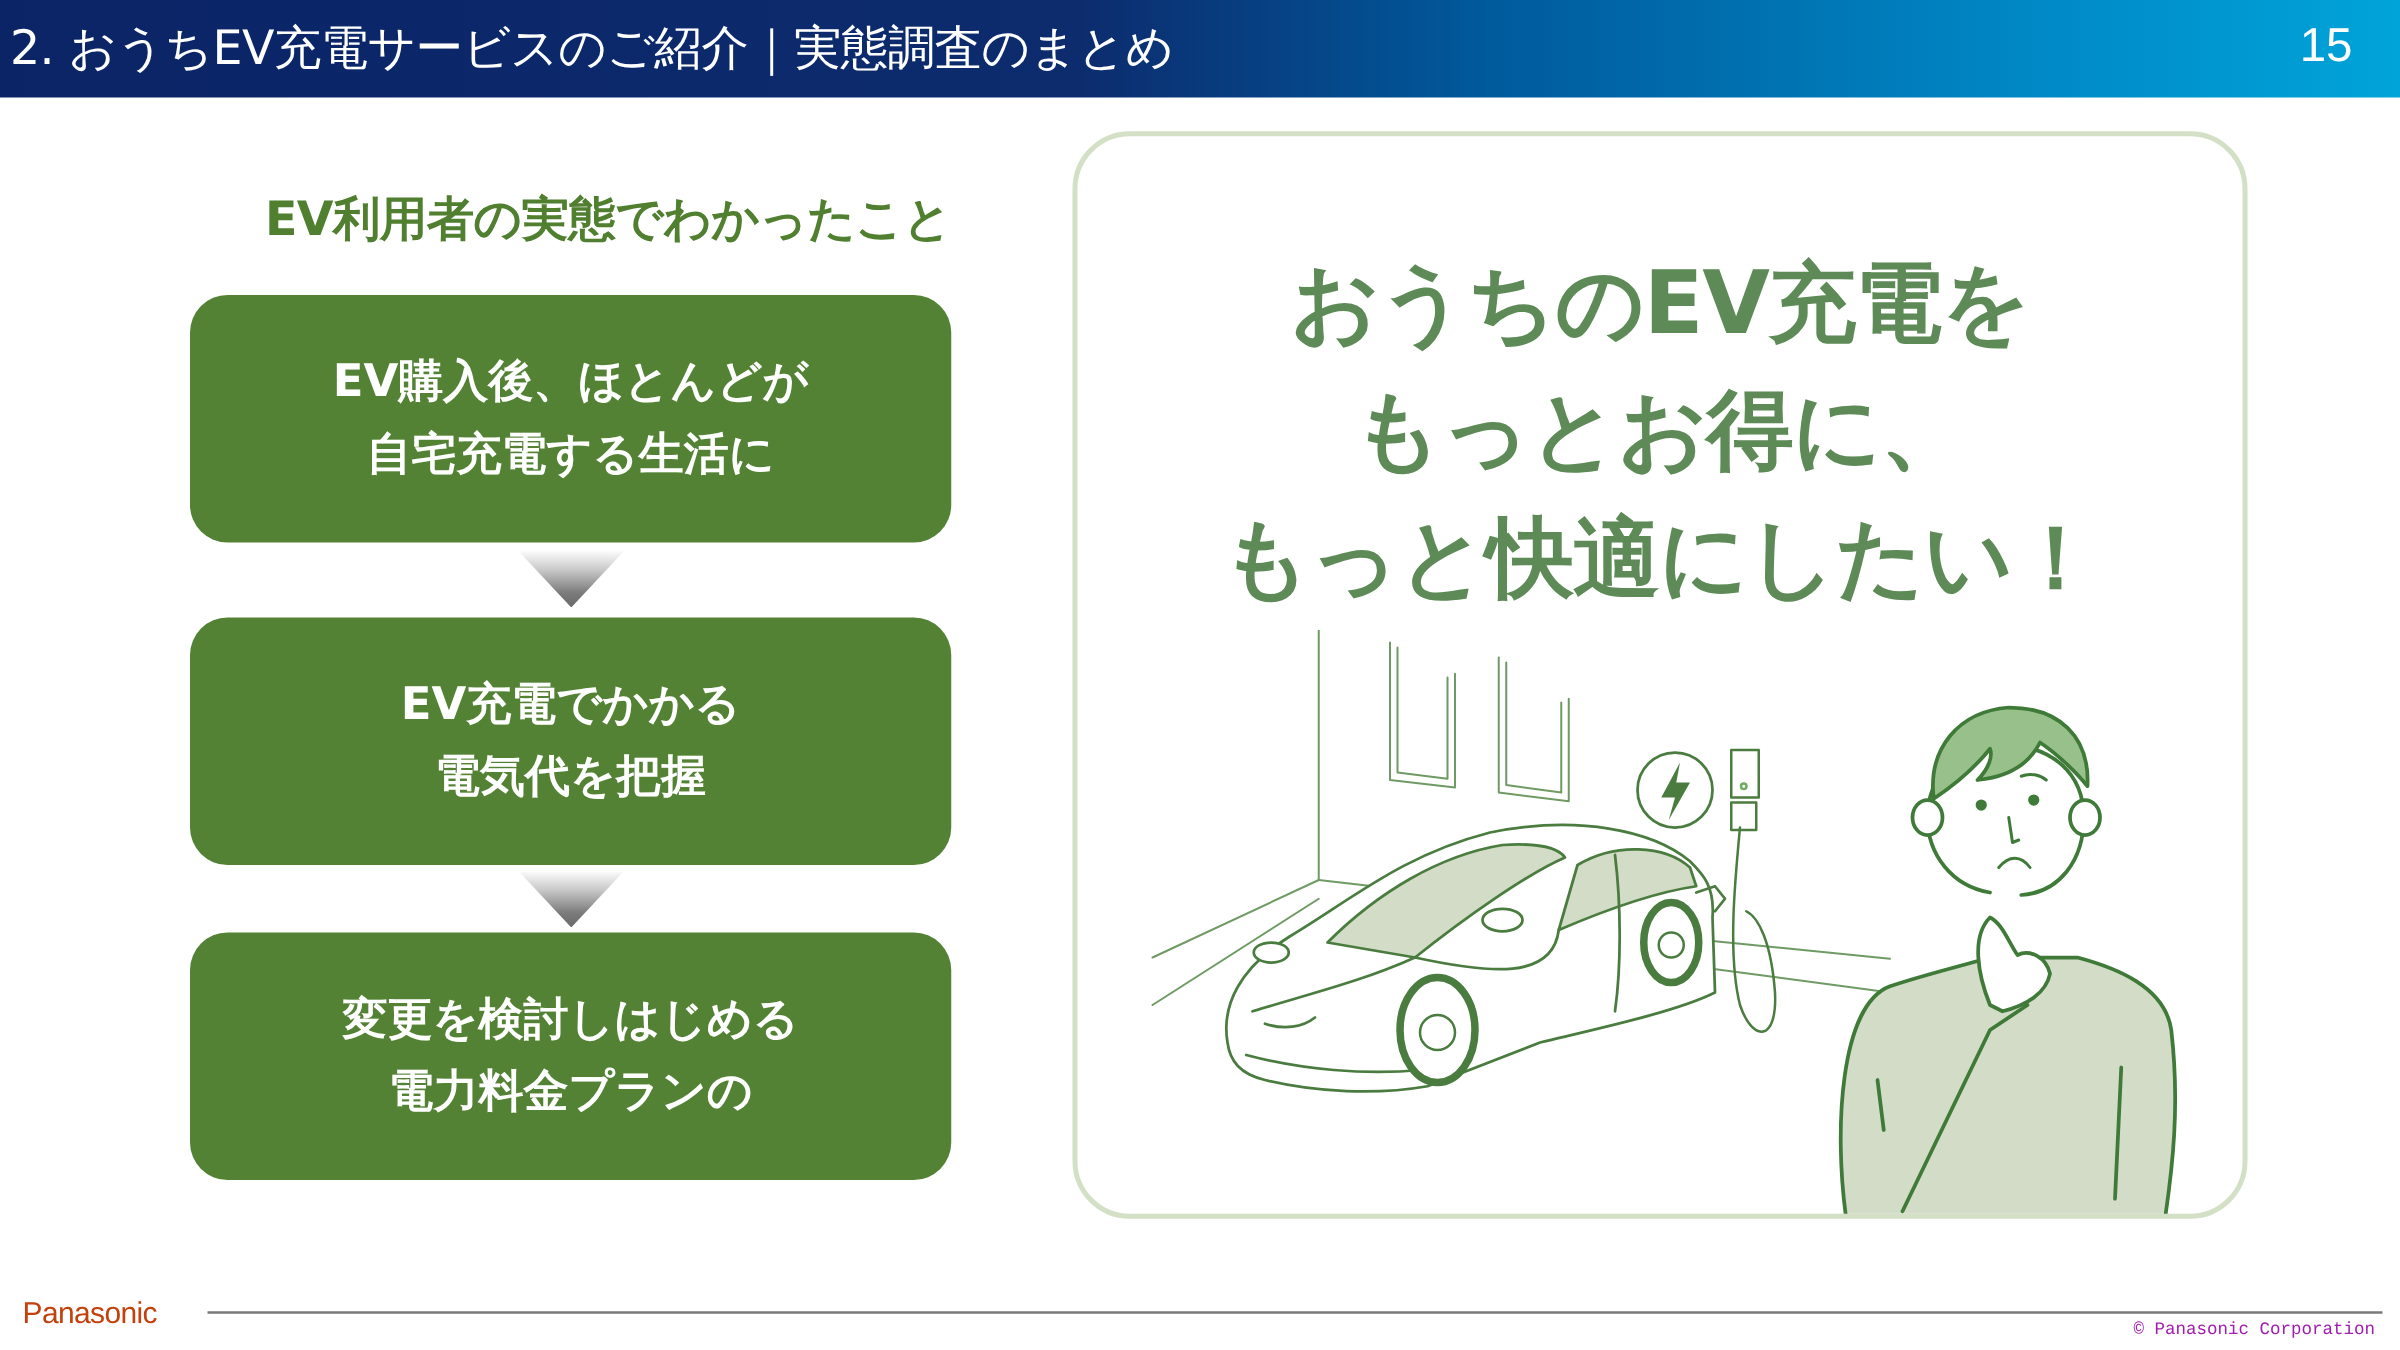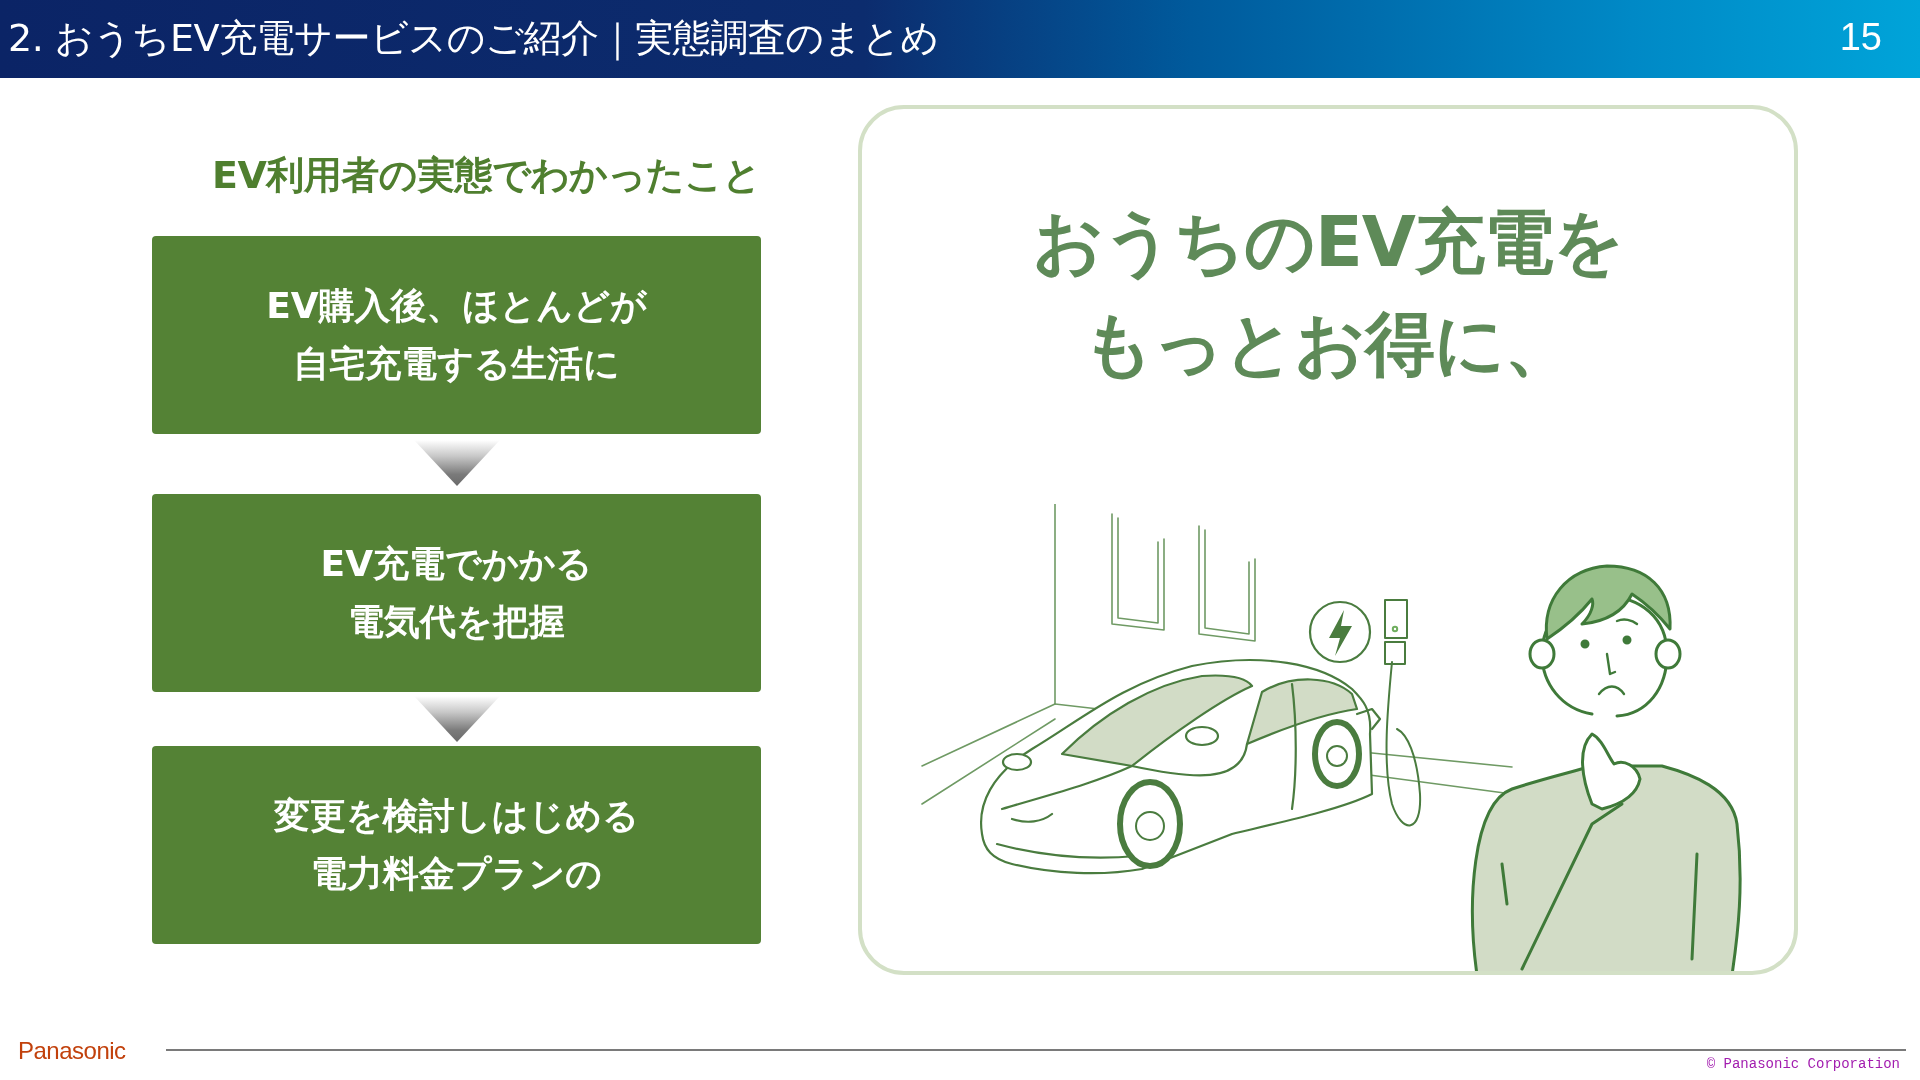--- a/index.html
+++ b/index.html
@@ -19,21 +19,21 @@
     color: #ffffff; font-size: 38px; font-family: "Liberation Sans", sans-serif;
   }
 
   .left-heading {
     position: absolute; left: 152px; top: 150px; width: 609px; text-align: right;
     color: #4f7f2f; font-size: 38px; font-weight: bold; white-space: nowrap; letter-spacing: -0.5px;
   }
 
   .step-box {
     position: absolute; left: 152px; width: 609px; height: 198px;
-    background: #548235; border-radius: 4px;
+    background: #548235; border-radius: 30px;
     display: flex; flex-direction: column; align-items: center; justify-content: center;
     color: #ffffff; font-size: 36px; line-height: 58px; font-weight: bold; text-align: center;
   }
   .step-1 { top: 236px; }
   .step-2 { top: 494px; }
   .step-3 { top: 746px; }
 
   .down-arrow {
     position: absolute; left: 414px; width: 86px; height: 46px;
     background: linear-gradient(180deg, #ffffff 0%, #c8c8c8 35%, #7a7a7a 75%, #6a6a6a 100%);
@@ -91,20 +91,21 @@
 
 <div class="step-box step-3">
   <div>変更を検討しはじめる</div>
   <div>電力料金プランの</div>
 </div>
 
 <div class="panel">
   <div class="panel-heading">
     <div>おうちのEV充電を</div>
     <div>もっとお得に、</div>
+    <div>もっと快適にしたい！</div>
   </div>
 
   <svg class="illustration" viewBox="0 0 860 471" xmlns="http://www.w3.org/2000/svg" fill="none" stroke-linecap="round" stroke-linejoin="round">
 
     <g stroke="#6f9a64" stroke-width="1.6">
       <line x1="153" y1="0" x2="153" y2="200"></line>
       <line x1="153" y1="200" x2="20" y2="262"></line>
       <line x1="153" y1="215" x2="20" y2="300"></line>
       <line x1="153" y1="200" x2="240" y2="210"></line>
       <line x1="460" y1="248" x2="610" y2="263"></line>

